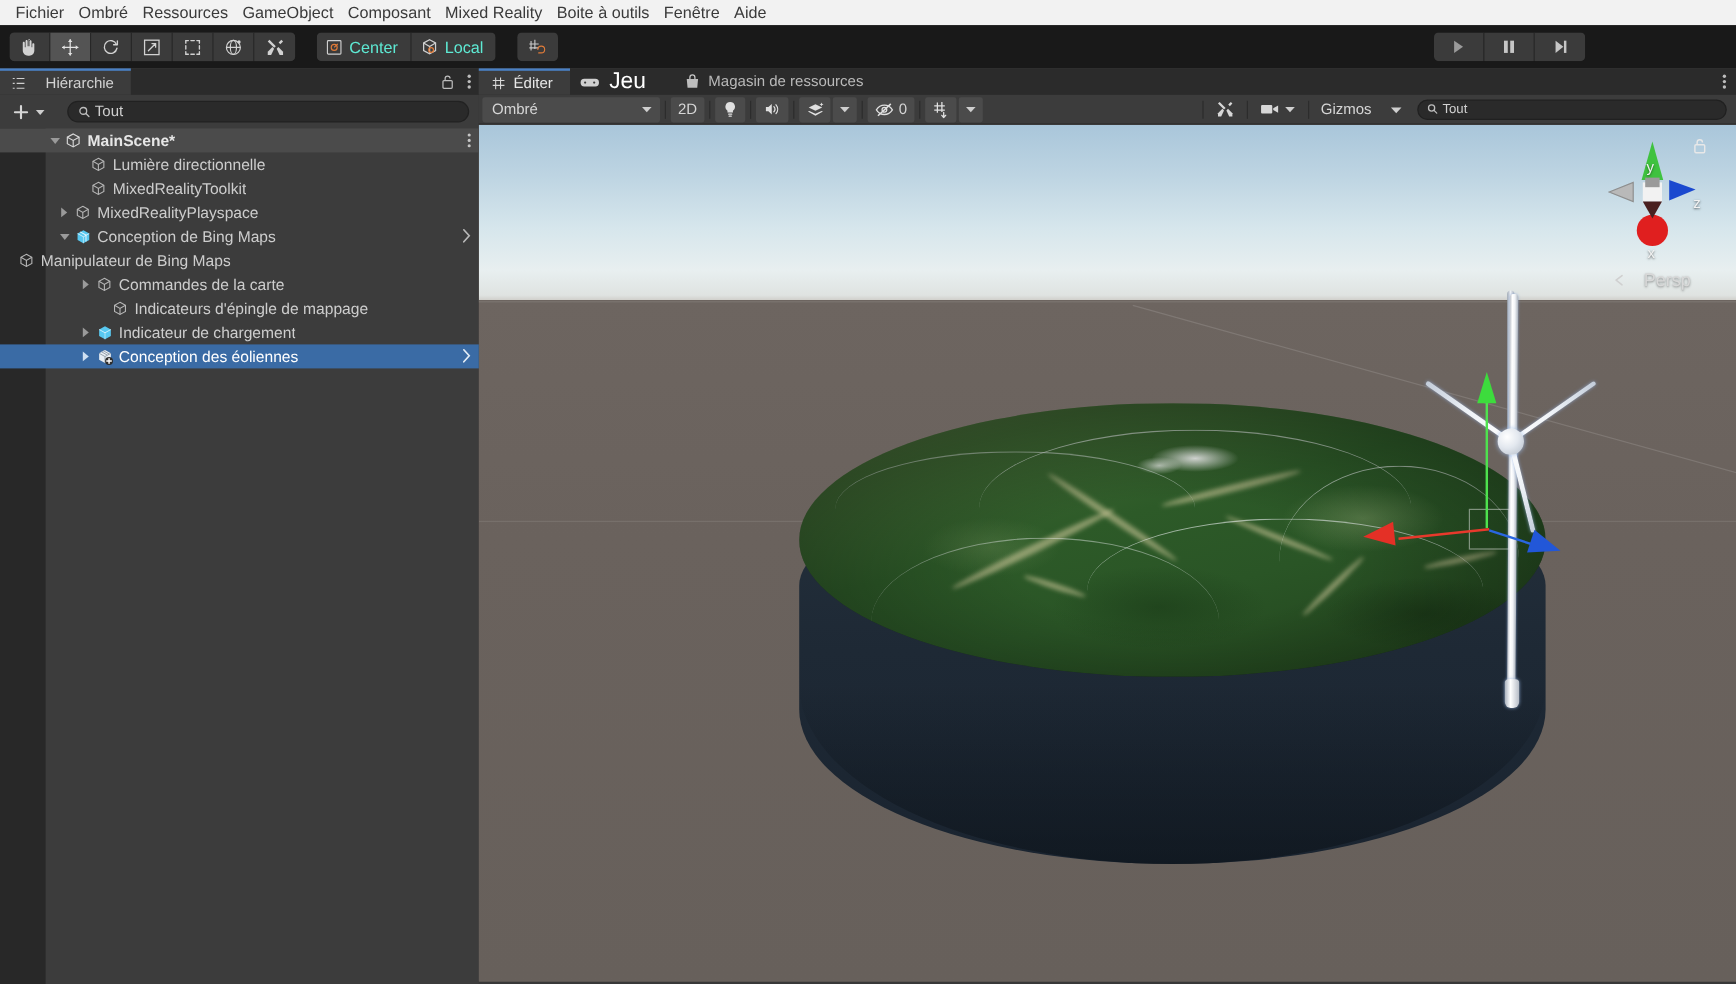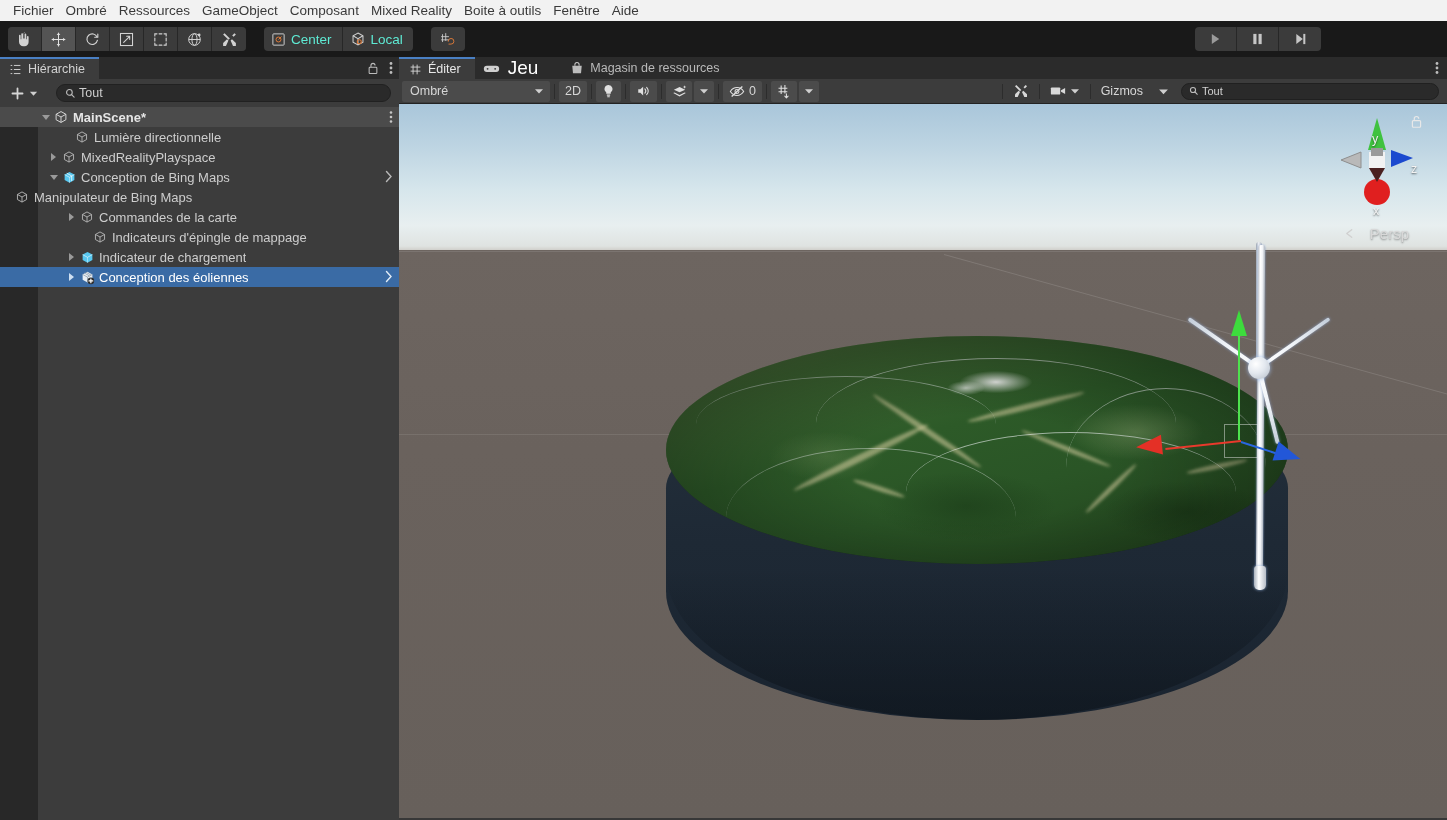--- a/index.html
+++ b/index.html
@@ -63,21 +63,21 @@
   .hier {
     position:absolute; left:0; top:57px; width:399px; height:763px;
     background:#3c3c3c;
   }
   .hier-tabbar {
     position:relative; height:22px; background:#2b2b2b;
     display:flex; align-items:center;
   }
   .hier-tab {
     position:relative; height:22px; display:flex; align-items:center;
-    gap:6px; padding:0 14px 0 9px; background:#3c3c3c; font-size:12.5px;
+    gap:16px; padding:0 14px 0 9px; background:#3c3c3c; font-size:12.5px;
     color:#d2d2d2; cursor:pointer; border-top:2px solid #4a80c4;
   }
   .hier-tools { position:absolute; right:6px; top:0; height:22px;
                 display:flex; align-items:center; gap:10px; }
   .iconbtn { cursor:pointer; display:flex; align-items:center; }
 
   .hier-search {
     height:28px; background:#3c3c3c; display:flex; align-items:center;
     padding:0 8px 0 6px; gap:4px;
   }
@@ -500,20 +500,30 @@
         <span class="tw"></span>
         <span class="ico">
           <svg width="14" height="14" viewBox="0 0 16 16" fill="none" stroke="#b6b6b6" stroke-width="1.05">
             <path d="M8 2.2l5.2 2.9v5.8L8 13.8 2.8 10.9V5.1z"></path>
               <path d="M2.8 5.1L8 8l5.2-2.9M8 8v5.8"></path>
           </svg>
         </span>
         <span class="rname">Lumière directionnelle</span>
       </div>
 
+      <div class="row" style="padding-left:60px;">
+        <span class="tw"></span>
+        <span class="ico">
+          <svg width="14" height="14" viewBox="0 0 16 16" fill="none" stroke="#b6b6b6" stroke-width="1.05">
+            <path d="M8 2.2l5.2 2.9v5.8L8 13.8 2.8 10.9V5.1z"></path>
+              <path d="M2.8 5.1L8 8l5.2-2.9M8 8v5.8"></path>
+          </svg>
+        </span>
+        <span class="rname">MixedRealityToolkit</span>
+      </div>
 
       <div class="row" style="padding-left:47px;">
         <span class="tw">
             <span class="arr arr-r"></span>
           </span>
         <span class="ico">
           <svg width="14" height="14" viewBox="0 0 16 16" fill="none" stroke="#b6b6b6" stroke-width="1.05">
             <path d="M8 2.2l5.2 2.9v5.8L8 13.8 2.8 10.9V5.1z"></path>
               <path d="M2.8 5.1L8 8l5.2-2.9M8 8v5.8"></path>
           </svg>

